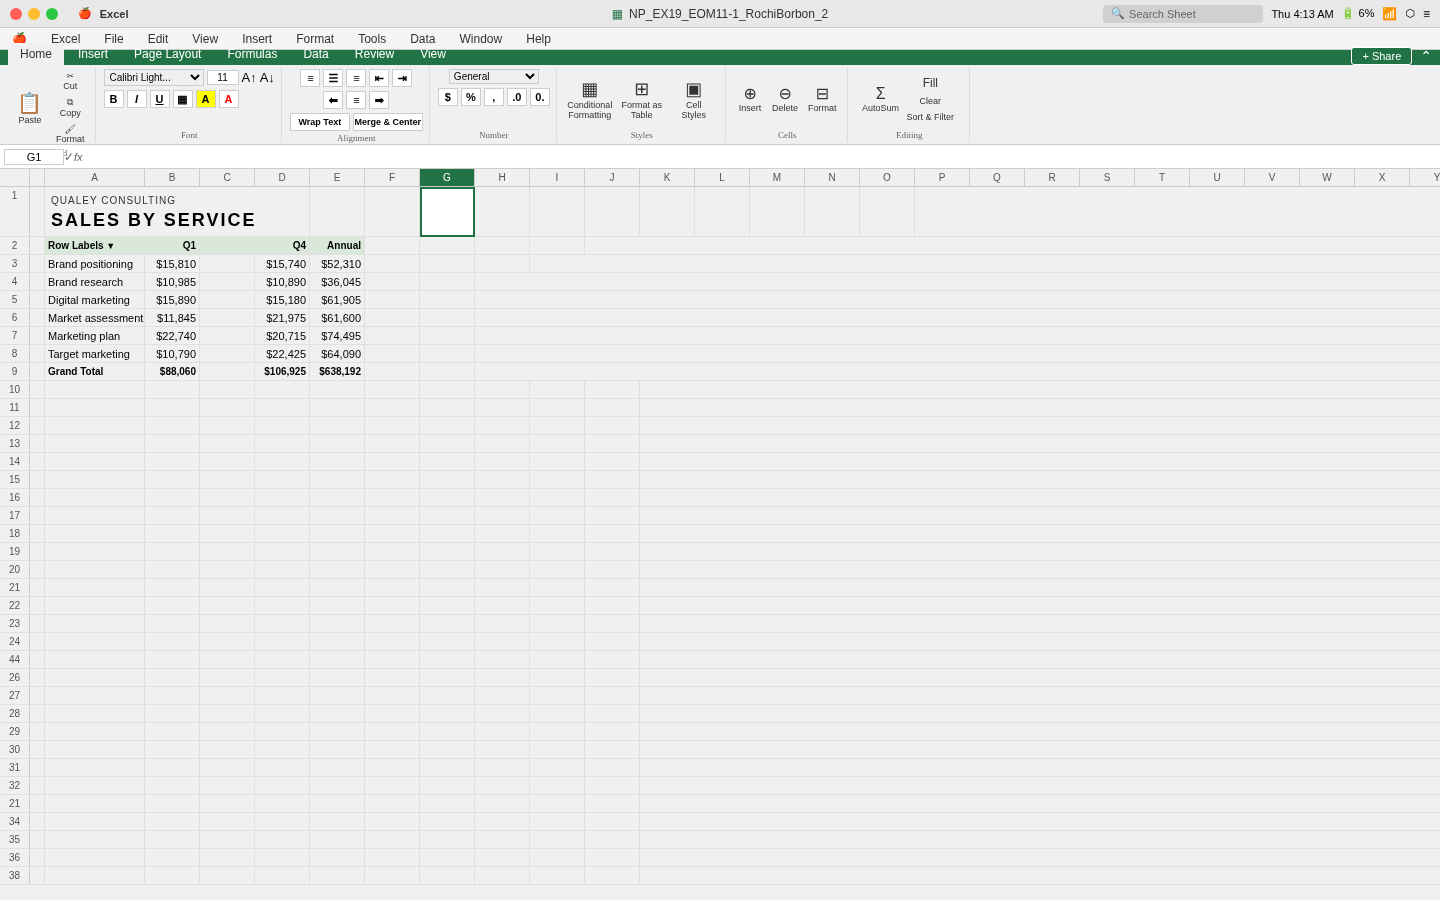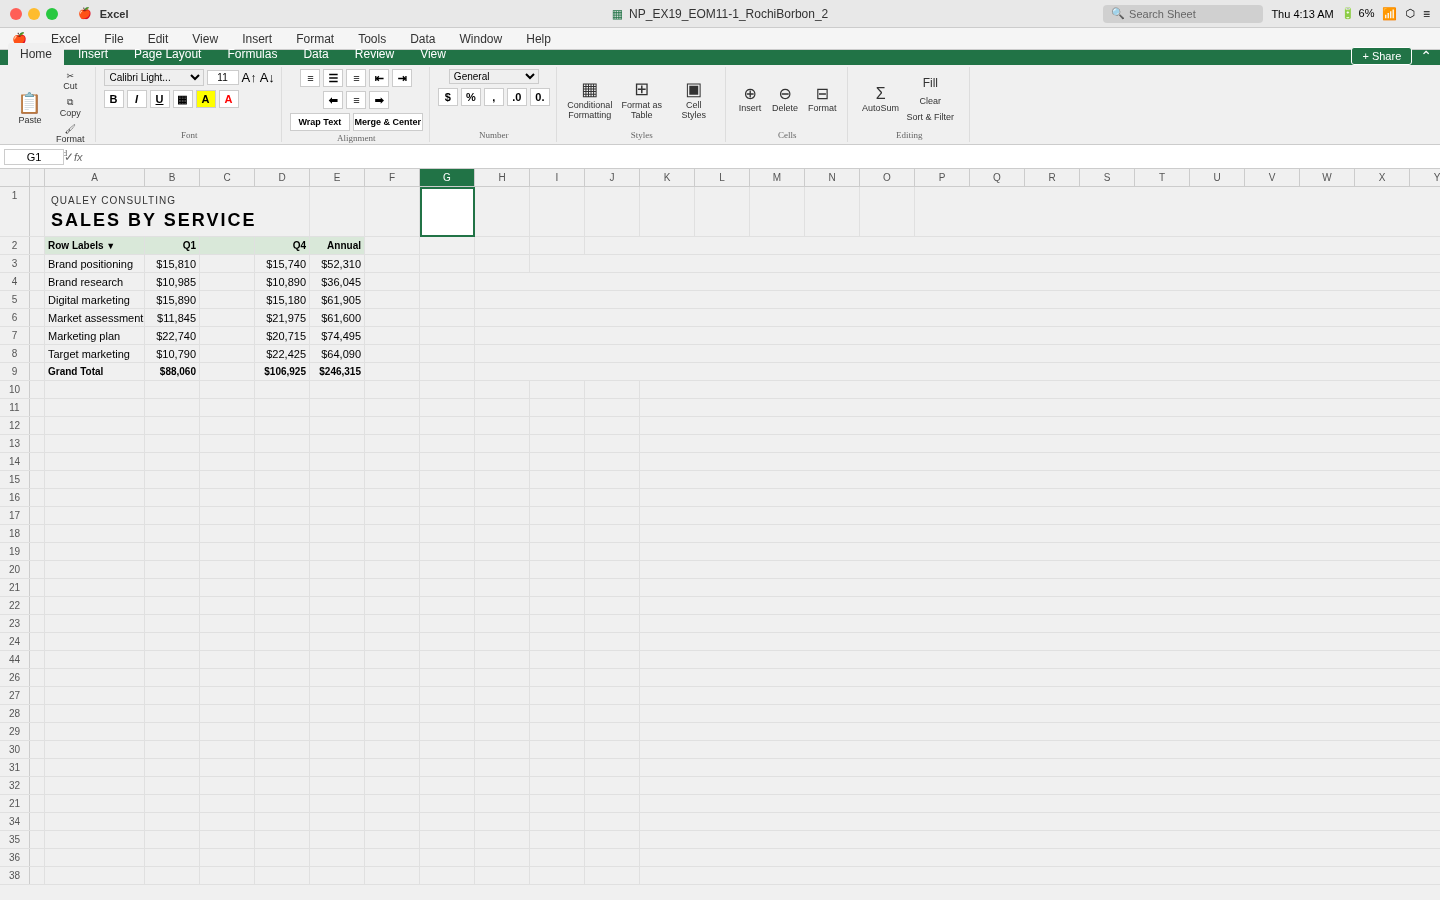--- a/index.html
+++ b/index.html
@@ -574,21 +574,21 @@
       <div class="cell w-g"></div>
     </div>
 
     <div class="grid-row">
       <div class="row-num">9</div>
       <div style="width:15px;min-width:15px;border-right:1px solid #e0e0e0;"></div>
       <div class="cell total-row w-a">Grand Total</div>
       <div class="cell total-row w-b right-align">$88,060</div>
       <div class="cell total-row w-c"></div>
       <div class="cell total-row w-d right-align">$106,925</div>
-      <div class="cell total-row w-e right-align">$246,315</div>
+      <div class="cell total-row w-e right-align">$638,192</div>
       <div class="cell w-f"></div>
       <div class="cell w-g"></div>
     </div>
 
     <div id="empty-rows">
         <div class="grid-row">
           <div class="row-num">10</div>
           <div style="width: 15px; min-width: 15px; border-right: 1px solid rgb(224, 224, 224);"></div>
           <div class="cell w-a"></div>
           <div class="cell w-b"></div>

